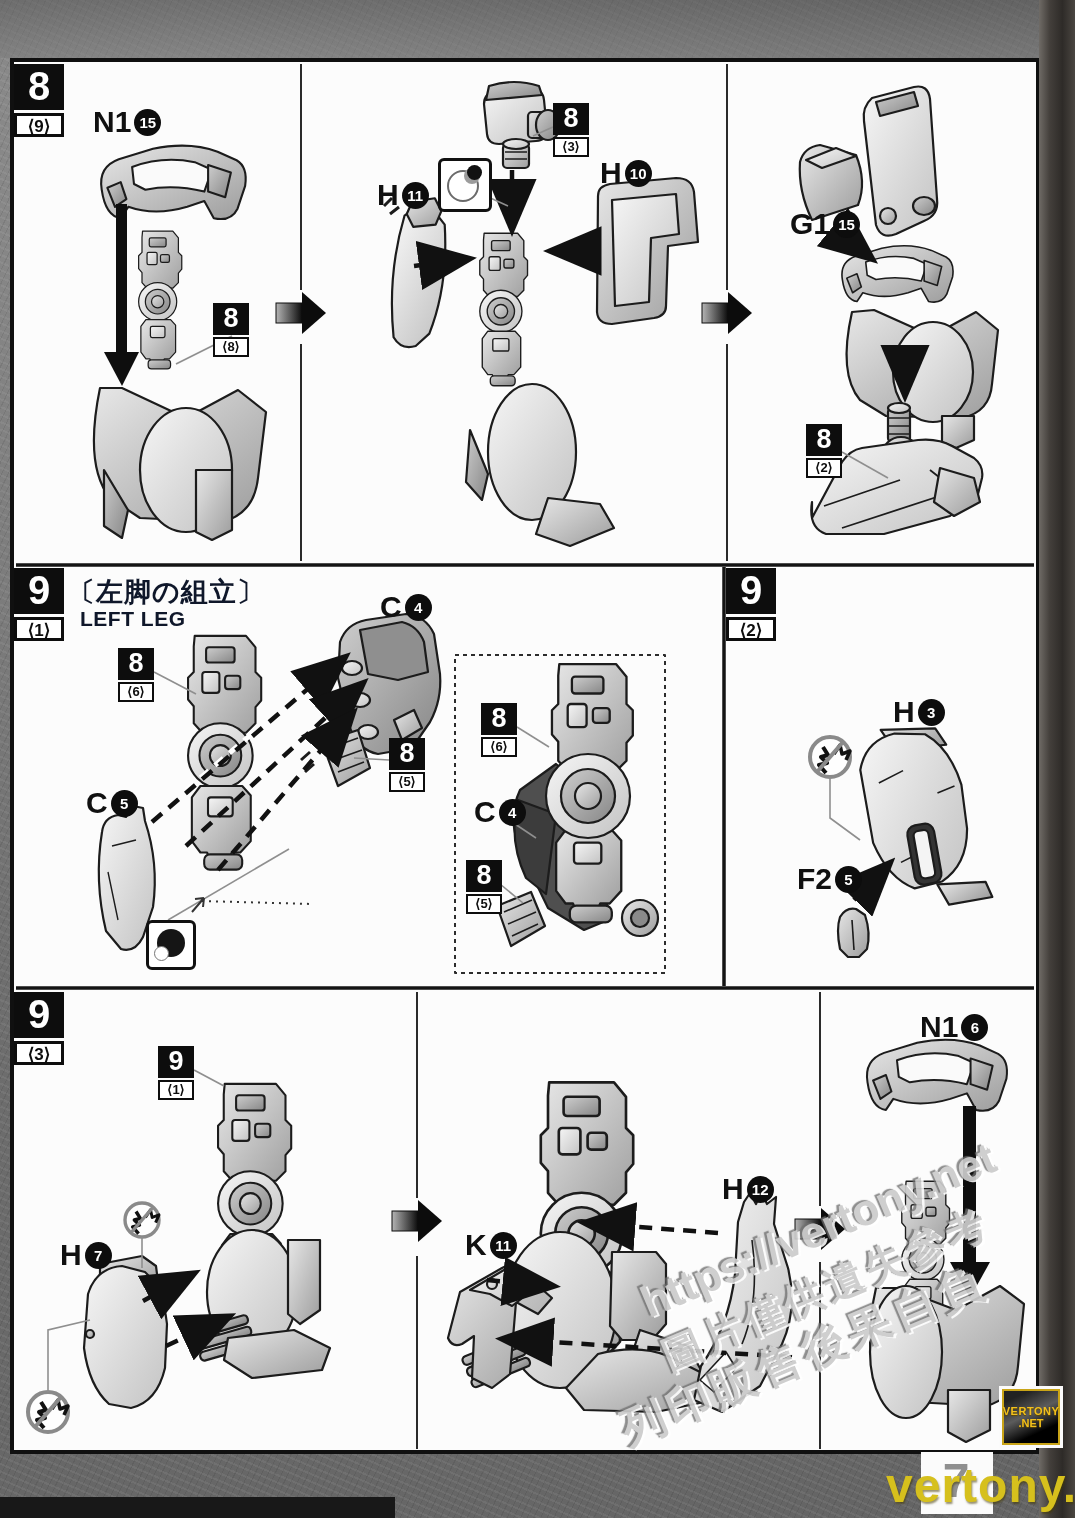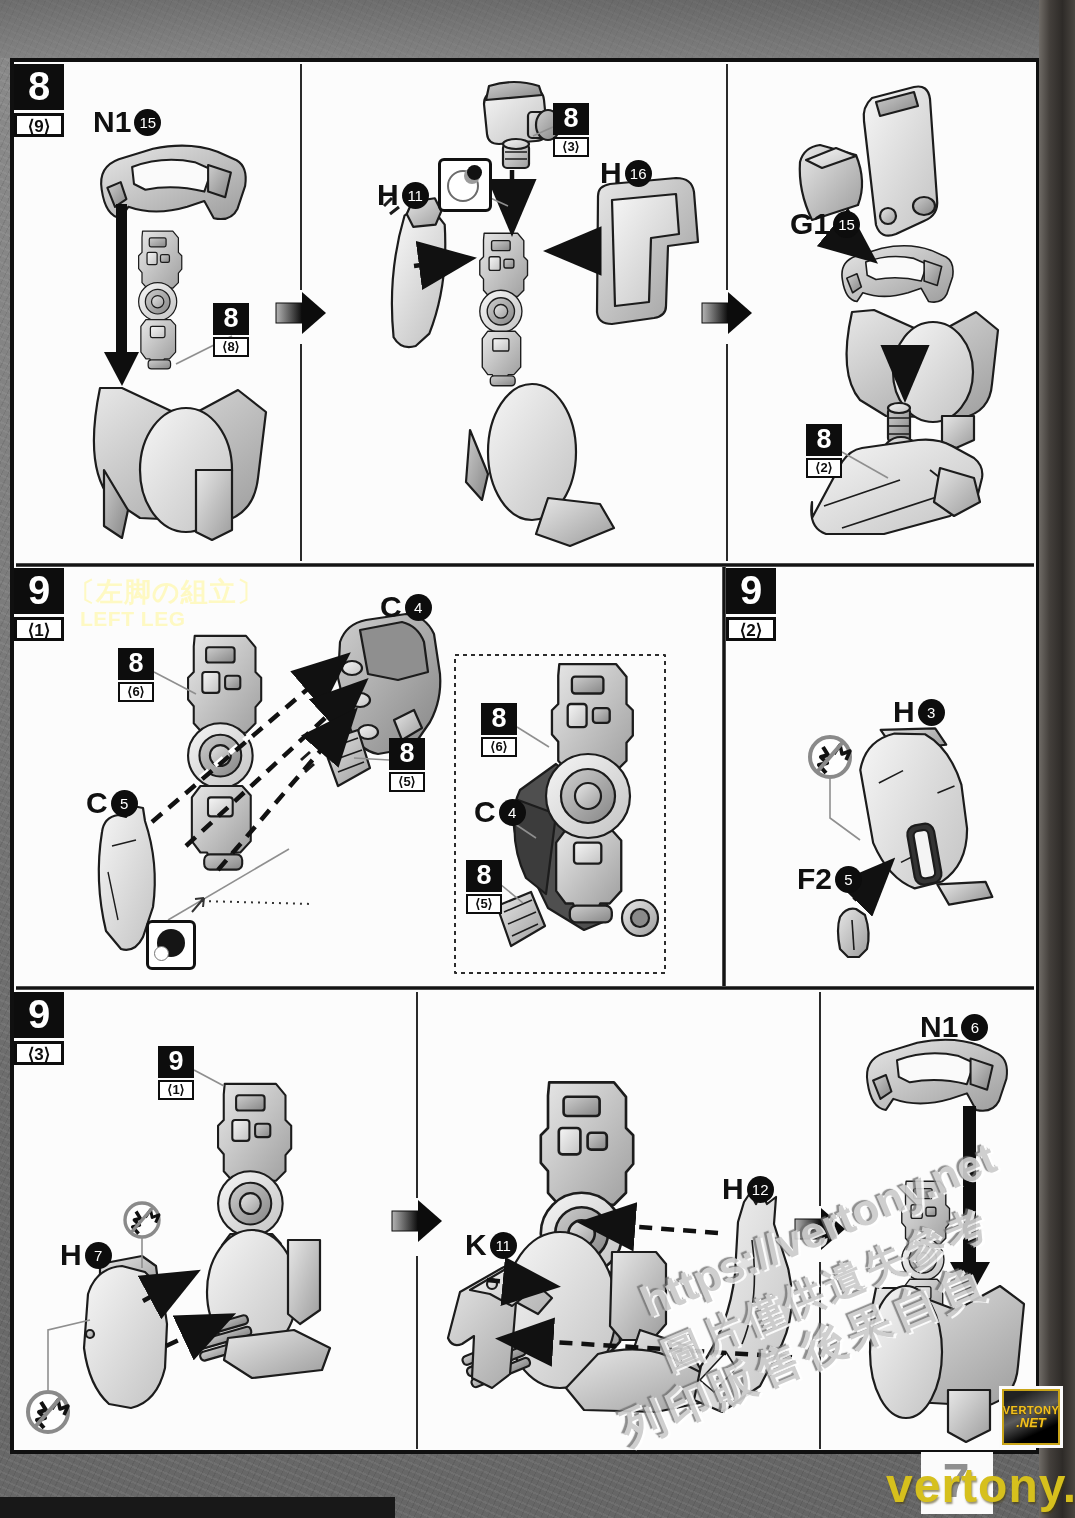--- a/index.html
+++ b/index.html
@@ -25,28 +25,28 @@
   
   .stepbadge{position:absolute;width:50px;text-align:center;z-index:4;}
   .sb-num{background:#0d0d0d;color:#fff;font-size:40px;font-weight:bold;height:46px;line-height:45px;}
   .sb-sub{border:3px solid #0d0d0d;background:#fff;color:#0d0d0d;font-weight:bold;
     font-size:17px;height:24px;line-height:22px;margin-top:3px;box-sizing:border-box;}
   .callout{position:absolute;width:36px;text-align:center;z-index:4;}
   .co-num{background:#0d0d0d;color:#fff;font-size:27px;font-weight:bold;height:32px;line-height:31px;}
   .co-sub{border:2.5px solid #0d0d0d;background:#fff;color:#0d0d0d;font-weight:bold;
     font-size:13px;height:20px;line-height:16px;margin-top:2px;box-sizing:border-box;}
 
-  .ptitle{position:absolute;z-index:4;font-weight:bold;color:#fef9c3;}
+  .ptitle{position:absolute;z-index:4;font-weight:bold;color:#0f172a;}
   .title-jp{font-size:27px;letter-spacing:1px;}
   .title-en{font-size:21px;font-weight:800;letter-spacing:.5px;}
 
   .plabel{position:absolute;z-index:4;display:flex;align-items:center;gap:3px;
     font-size:30px;font-weight:bold;color:#101010;}
   .cnum{display:inline-block;width:27px;height:27px;border-radius:50%;background:#0d0d0d;
-    color:#fff;font-size:15px;font-weight:normal;line-height:27px;text-align:center;}
+    color:#fff;font-size:15px;font-weight:bold;line-height:27px;text-align:center;}
 
   .sqicon{position:absolute;background:#fff;border:3px solid #111;border-radius:6px;z-index:4;}
   .sqicon span{position:absolute;border-radius:50%;}
   .ic1{width:48px;height:48px;}
   .ic1 .ring{left:6px;top:9px;width:28px;height:28px;border:2.5px solid #6b6b6b;}
   .ic1 .dotsh{left:23px;top:7px;width:16px;height:16px;background:#9c9c9c;}
   .ic1 .dot{left:26px;top:4px;width:15px;height:15px;background:#111;}
   .ic2{width:44px;height:44px;}
   .ic2 .bball{left:8px;top:6px;width:28px;height:28px;background:#151515;}
   .ic2 .wdot{left:5px;top:23px;width:13px;height:13px;background:#fff;border:1.5px solid #777;}
@@ -57,21 +57,21 @@
   .wm-url{left:628px;top:1205px;font-size:44px;}
   .wm-cn1{left:650px;top:1262px;font-size:40px;letter-spacing:4px;}
   .wm-cn2{left:608px;top:1326px;font-size:44px;letter-spacing:5px;}
 
   .vbadge{position:absolute;left:1002px;top:1389px;width:58px;height:56px;z-index:8;
     background:linear-gradient(155deg,#222 15%,#5c5c5c 45%,#000 75%);
     border:2.5px solid #c9a417;box-shadow:0 0 0 3px #fbfbfb;box-sizing:border-box;
     display:flex;flex-direction:column;align-items:center;justify-content:center;}
   .vbadge div{color:#f2c01e;font-weight:bold;text-shadow:0 1px 1px #5e4700;line-height:1.1;}
   .vb1{font-size:11px;letter-spacing:.5px;}
-  .vb2{font-size:13px;font-style:italic;}
+  .vb2{font-size:11px;}
 
   .pagetab{position:absolute;left:921px;top:1452px;width:72px;height:62px;background:#fbfbfb;z-index:5;
     text-align:center;}
   .pagenum{font-size:48px;font-weight:bold;color:#8f8f8f;line-height:58px;letter-spacing:2px;}
   .footer-site{position:absolute;left:886px;top:1458px;z-index:7;font-size:48px;font-weight:bold;
     color:#d6c01d;text-shadow:1px 2px 2px rgba(70,58,0,.55);letter-spacing:1px;white-space:nowrap;}
 </style>
 </head>
 <body>
 
@@ -423,21 +423,21 @@
 <div class="plabel" style="left:93px;top:105px">
   <span>N1</span>
   <span class="cnum">15</span>
 </div>
 <div class="plabel" style="left:377px;top:178px">
   <span>H</span>
   <span class="cnum">11</span>
 </div>
 <div class="plabel" style="left:600px;top:156px">
   <span>H</span>
-  <span class="cnum">16</span>
+  <span class="cnum">10</span>
 </div>
 <div class="plabel" style="left:790px;top:207px">
   <span>G1</span>
   <span class="cnum">15</span>
 </div>
 <div class="plabel" style="left:380px;top:590px">
   <span>C</span>
   <span class="cnum">4</span>
 </div>
 <div class="plabel" style="left:86px;top:786px">

